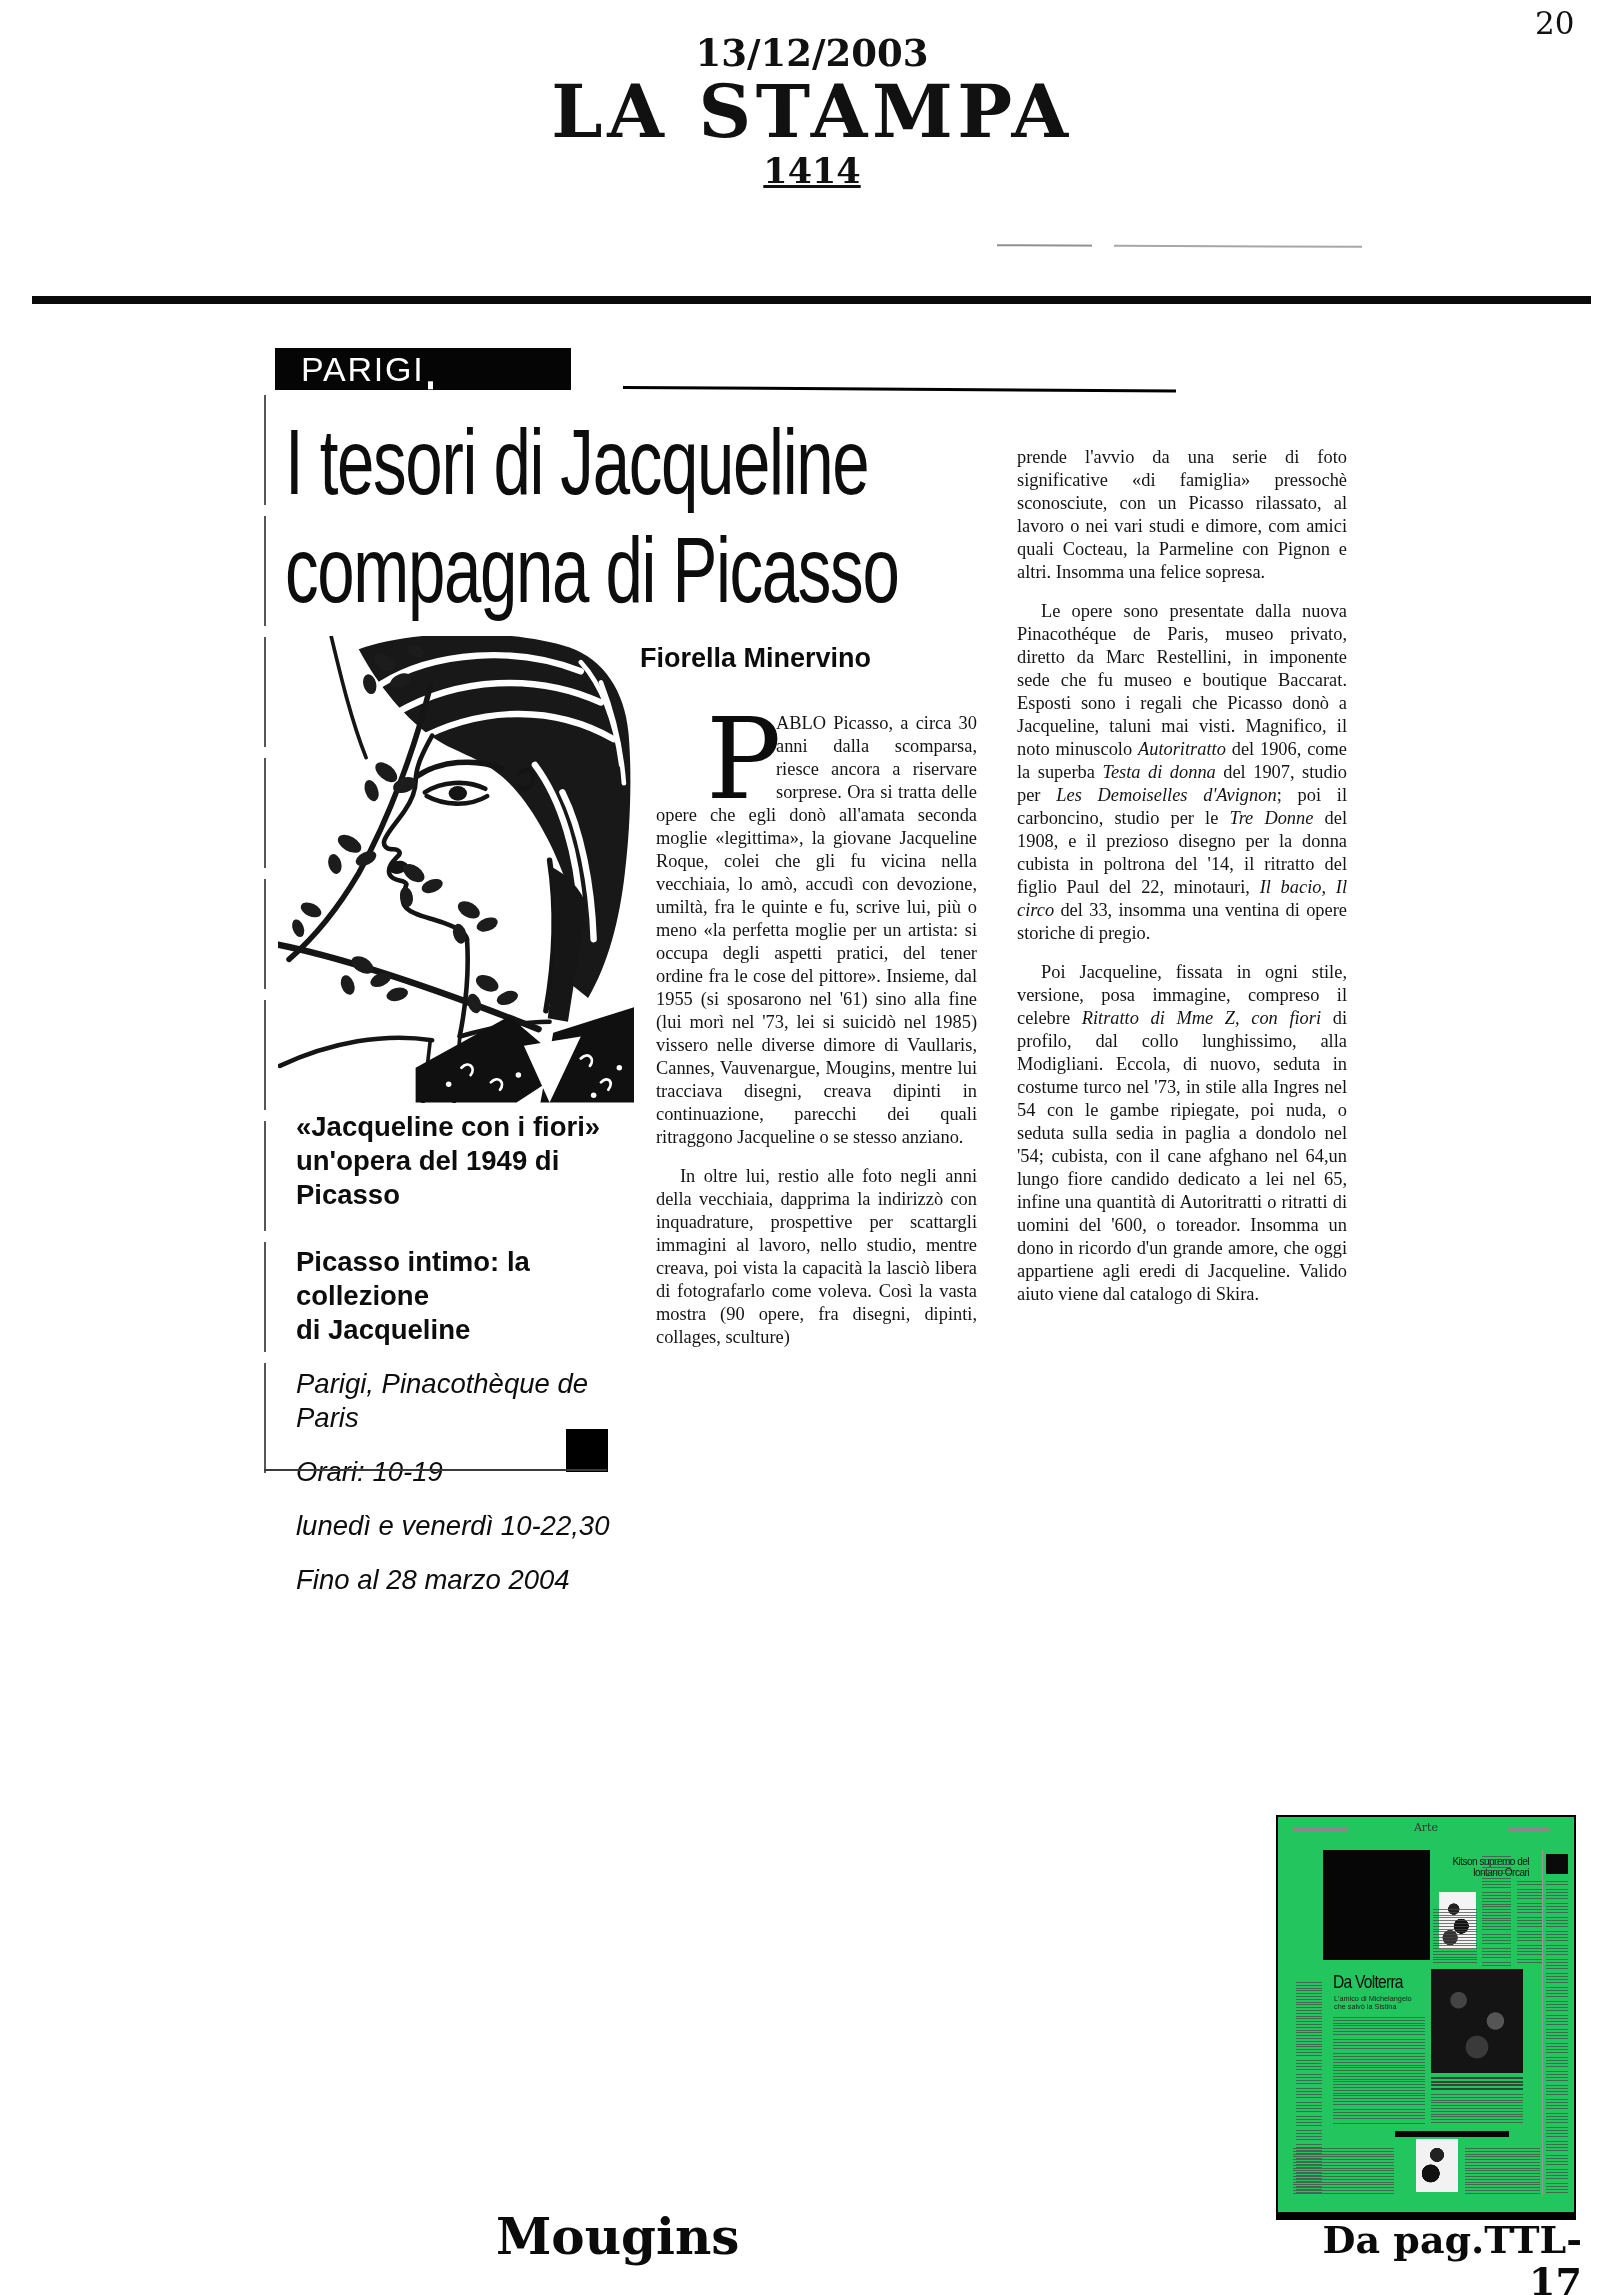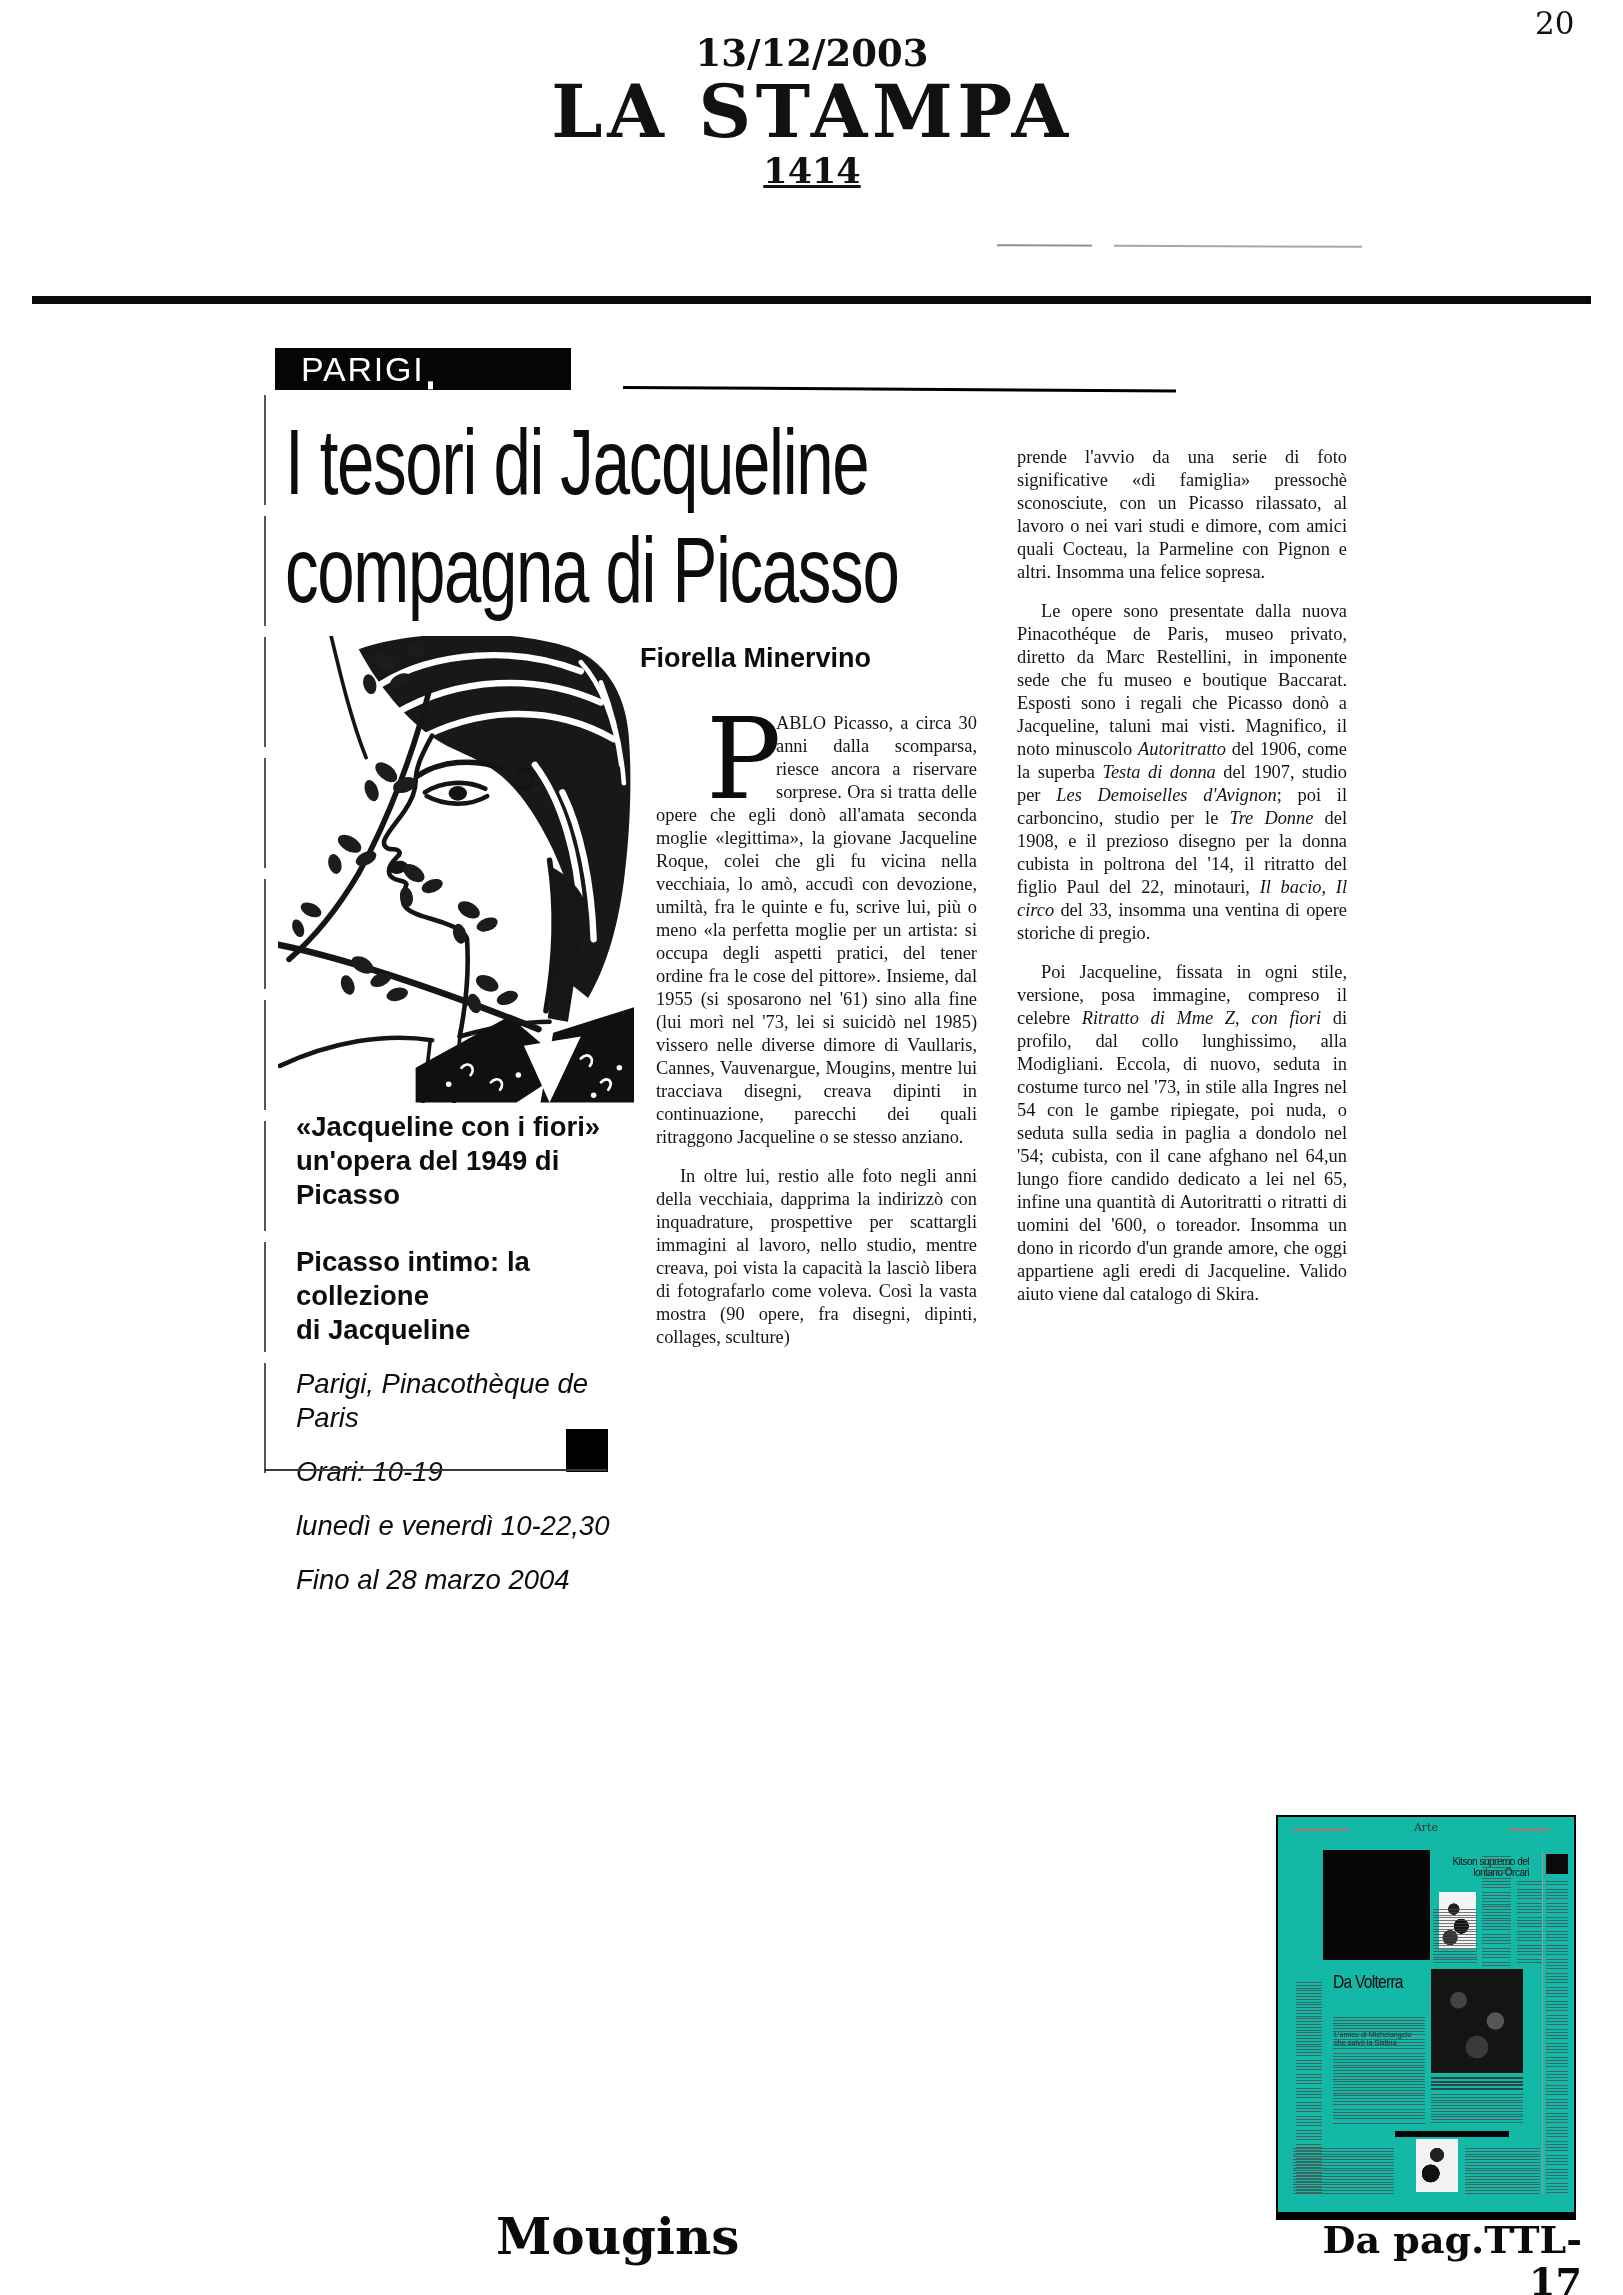--- a/index.html
+++ b/index.html
@@ -45,38 +45,38 @@
   .col p{margin:16px;}
   .col p.ind{text-indent:24px;}
   .col-mid{left:640px;top:643px;width:353px;}
   .col-right{left:1001px;top:430px;width:362px;}
   .byline{font:700 27px/30px "Liberation Sans",sans-serif;margin-bottom:39px;text-align:left;color:#0c0c0c;}
   .dropcap{float:left;width:59px;height:83px;margin:4.6px 11px 0 50px;
      font:400 112px/84px "DejaVu Serif",serif;color:#0c0c0c;}
   .it{font-style:italic;}
 
   
-  .thumb{position:absolute;left:1276px;top:1815px;width:296px;height:395px;background:#14b8a6;
+  .thumb{position:absolute;left:1276px;top:1815px;width:296px;height:395px;background:#22c55e;
      border:2.8px solid #000;border-bottom:8.3px solid #000;font-family:"Liberation Sans",sans-serif;}
   .thumb *{position:absolute;}
   .t-arte{left:0;top:4.6px;width:100%;text-align:center;font:400 11px/11px "DejaVu Serif",serif;color:#333;}
   .t-mark{height:2.8px;background:#888;}
   .gk{background:repeating-linear-gradient(to bottom,#4a4a4a 0 0.9px,transparent 0.9px 2.8px);opacity:.75;}
   .gk2{background:repeating-linear-gradient(to bottom,#303030 0 1.8px,transparent 1.8px 3.7px);opacity:.85;}
   .t-photo{left:45px;top:33px;width:107px;height:110px;background:#060606;}
   .t-head1{left:165px;top:39px;width:86px;font:400 10px/11px "Liberation Sans",sans-serif;
      letter-spacing:-0.5px;color:#111;text-align:right;}
   .t-fig1{left:161px;top:75px;width:37px;height:57px;
      background:radial-gradient(circle at 40% 30%,#222 12%,transparent 13%),
      radial-gradient(circle at 60% 60%,#111 18%,transparent 19%),
      radial-gradient(circle at 30% 80%,#333 14%,transparent 15%),#f4f4f4;}
   .t-blackbox{left:268px;top:37px;width:22px;height:20px;background:#0a0a0a;}
   .t-head2{left:55px;top:156px;font:400 18.4px/18.4px "Liberation Sans",sans-serif;
      letter-spacing:-0.9px;transform:scaleX(.85);transform-origin:left top;color:#0a0a0a;}
-  .t-sub2{left:56px;top:178px;width:101px;font:400 7.3px/8.3px "Liberation Sans",sans-serif;color:#222;margin-top:36px;}
+  .t-sub2{left:56px;top:178px;width:101px;font:400 7.3px/8.3px "Liberation Sans",sans-serif;color:#222;}
   .t-img2{left:153px;top:152px;width:92px;height:104px;background:
      radial-gradient(circle at 30% 30%,#444 8%,transparent 9%),
      radial-gradient(circle at 70% 50%,#555 10%,transparent 11%),
      radial-gradient(circle at 50% 75%,#3a3a3a 12%,transparent 13%),#141414;}
   .t-bar{left:117px;top:314px;width:114px;height:6.4px;background:#070707;}
   .t-fig3{left:138px;top:322px;width:42px;height:53px;
      background:radial-gradient(circle at 50% 30%,#222 16%,transparent 17%),
      radial-gradient(circle at 35% 65%,#111 20%,transparent 21%),#f2f2f2;}
   .t-vr{width:0.9px;background:#999;}
 

